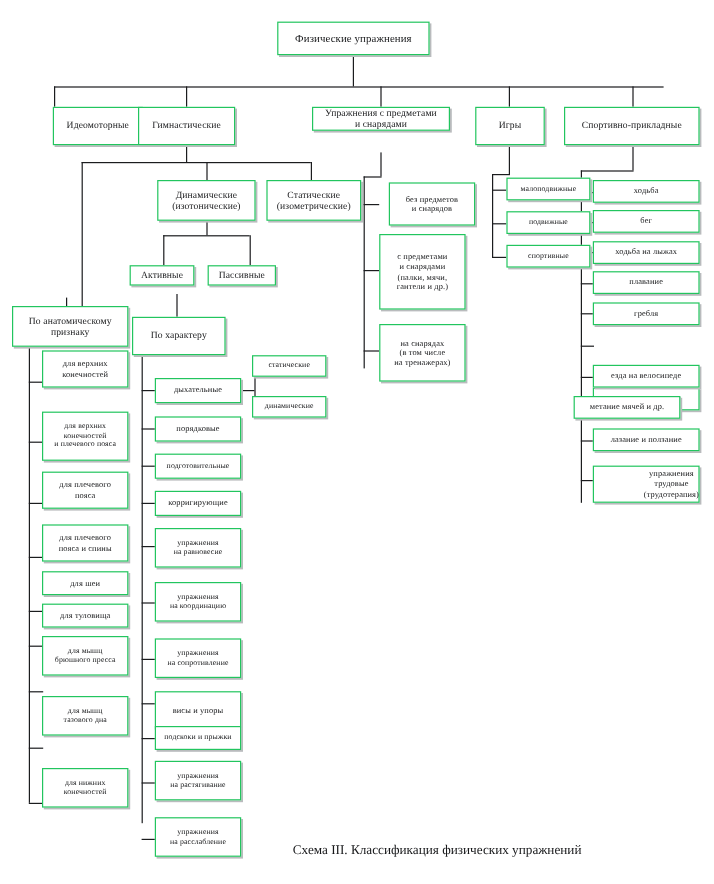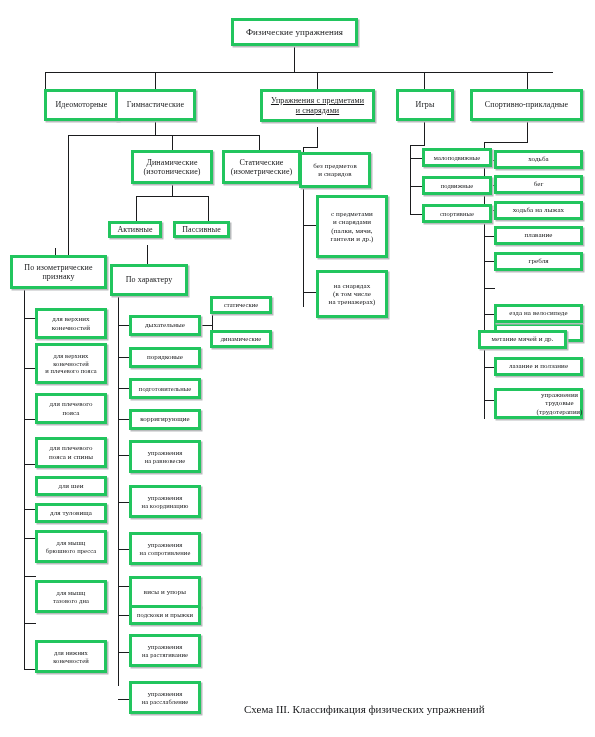--- a/index.html
+++ b/index.html
@@ -6,21 +6,21 @@
   body{
     width:595px;height:737px;position:relative;overflow:hidden;
     font-family:"Liberation Serif", serif;
     color:#17181a;
   }
   #canvas{position:absolute;inset:0;}
 
   
   .box{
     position:absolute;
-    border:3px solid #22c55e;
+    border:1px solid #22c55e;
     background:#fff;
     box-sizing:border-box;
     display:flex;
     align-items:center;
     justify-content:center;
     text-align:center;
     line-height:1.18;
     padding:1px 2px;
     letter-spacing:.1px;
     white-space:pre-line;
@@ -61,21 +61,21 @@
   <div class="ln v" style="left:45px;top:72px;height:17px;"></div>
   <div class="ln v" style="left:155px;top:72px;height:17px;"></div>
   <div class="ln v" style="left:317px;top:72px;height:17px;"></div>
   <div class="ln v" style="left:424px;top:72px;height:17px;"></div>
   <div class="ln v" style="left:527px;top:72px;height:17px;"></div>
 
   <div class="box sh t8" style="left:8px;top:89px;width:75px;height:32px;margin-left:36px;">Идеомоторные</div>
 
   <div class="box sh t8" style="left:115px;top:89px;width:81px;height:32px;">Гимнастические</div>
 
-  <div class="box sh t8" style="left:260px;top:89px;width:115px;height:33px;text-decoration:underline;">Упражнения с предметами
+  <div class="box sh t8" style="left:260px;top:89px;width:115px;height:20px;">Упражнения с предметами
 и снарядами</div>
 
   <div class="box sh t8" style="left:396px;top:89px;width:58px;height:32px;">Игры</div>
 
   <div class="box sh t8" style="left:470px;top:89px;width:113px;height:32px;">Спортивно-прикладные</div>
 
   <div class="ln v" style="left:155px;top:121px;height:14px;"></div>
   <div class="ln h" style="left:68px;top:135px;width:191px;height:1px;"></div>
   <div class="ln v" style="left:172px;top:135px;height:15px;"></div>
   <div class="ln v" style="left:259px;top:135px;height:15px;"></div>
@@ -100,21 +100,21 @@
   <div class="ln v" style="left:208px;top:205px;height:16px;"></div>
 
   <div class="ln v" style="left:317px;top:127px;height:20px;"></div>
   <div class="ln v" style="left:303px;top:147px;height:160px;"></div>
   <div class="ln h" style="left:303px;top:147px;width:15px;height:1px;"></div>
 
   <div class="ln h" style="left:303px;top:170px;width:13px;height:1px;"></div>
   <div class="ln h" style="left:303px;top:225px;width:13px;height:1px;"></div>
   <div class="ln h" style="left:303px;top:292px;width:13px;height:1px;"></div>
 
-  <div class="box sh t7" style="left:299px;top:152px;width:72px;height:36px;">без предметов
+  <div class="box sh t7" style="left:324px;top:152px;width:72px;height:36px;">без предметов
 и снарядов</div>
 
   <div class="box sh t7" style="left:316px;top:195px;width:72px;height:63px;">с предметами
 и снарядами
 (палки, мячи,
 гантели и др.)</div>
 
   <div class="box sh t7" style="left:316px;top:270px;width:72px;height:48px;">на снарядах
 (в том числе
 на тренажерах)</div>
@@ -153,36 +153,36 @@
   <div class="box sh t7" style="left:494px;top:278px;width:89px;height:19px;margin-top:45px;">катание на коньках</div>
   <div class="box sh t7" style="left:494px;top:304px;width:89px;height:19px;">езда на велосипеде</div>
   <div class="box sh t7" style="left:478px;top:330px;width:89px;height:19px;">метание мячей и др.</div>
   <div class="box sh t7" style="left:494px;top:357px;width:89px;height:19px;">лазание и ползание</div>
   <div class="box sh t7" style="left:494px;top:388px;width:89px;height:31px;padding-left:44px;">упражнения трудовые
 (трудотерапия)</div>
 
   <div class="ln h" style="left:55px;top:255px;width:14px;height:1px;"></div>
   <div class="ln v" style="left:55px;top:248px;height:8px;"></div>
 
-  <div class="box sh t8" style="left:10px;top:255px;width:97px;height:34px;">По изометрические
+  <div class="box sh t8" style="left:10px;top:255px;width:97px;height:34px;">По анатомическому
 признаку</div>
 
   <div class="ln v" style="left:24px;top:289px;height:380px;"></div>
 
   <div class="ln h" style="left:24px;top:318px;width:12px;height:1px;"></div>
   <div class="ln h" style="left:24px;top:368px;width:12px;height:1px;"></div>
   <div class="ln h" style="left:24px;top:419px;width:12px;height:1px;"></div>
   <div class="ln h" style="left:24px;top:464px;width:12px;height:1px;"></div>
   <div class="ln h" style="left:24px;top:509px;width:12px;height:1px;"></div>
   <div class="ln h" style="left:24px;top:538px;width:12px;height:1px;"></div>
   <div class="ln h" style="left:24px;top:576px;width:12px;height:1px;"></div>
   <div class="ln h" style="left:24px;top:623px;width:12px;height:1px;"></div>
   <div class="ln h" style="left:24px;top:669px;width:12px;height:1px;"></div>
 
-  <div class="box sh t7" style="left:35px;top:308px;width:72px;height:31px;">для верхних
+  <div class="box sh t7" style="left:35px;top:292px;width:72px;height:31px;">для верхних
 конечностей</div>
   <div class="box sh t65" style="left:35px;top:343px;width:72px;height:41px;">для верхних
 конечностей
 и плечевого пояса</div>
   <div class="box sh t7" style="left:35px;top:393px;width:72px;height:31px;">для плечевого
 пояса</div>
   <div class="box sh t7" style="left:35px;top:437px;width:72px;height:31px;">для плечевого
 пояса и спины</div>
   <div class="box sh t7" style="left:35px;top:476px;width:72px;height:20px;">для шеи</div>
   <div class="box sh t7" style="left:35px;top:503px;width:72px;height:20px;">для туловища</div>

